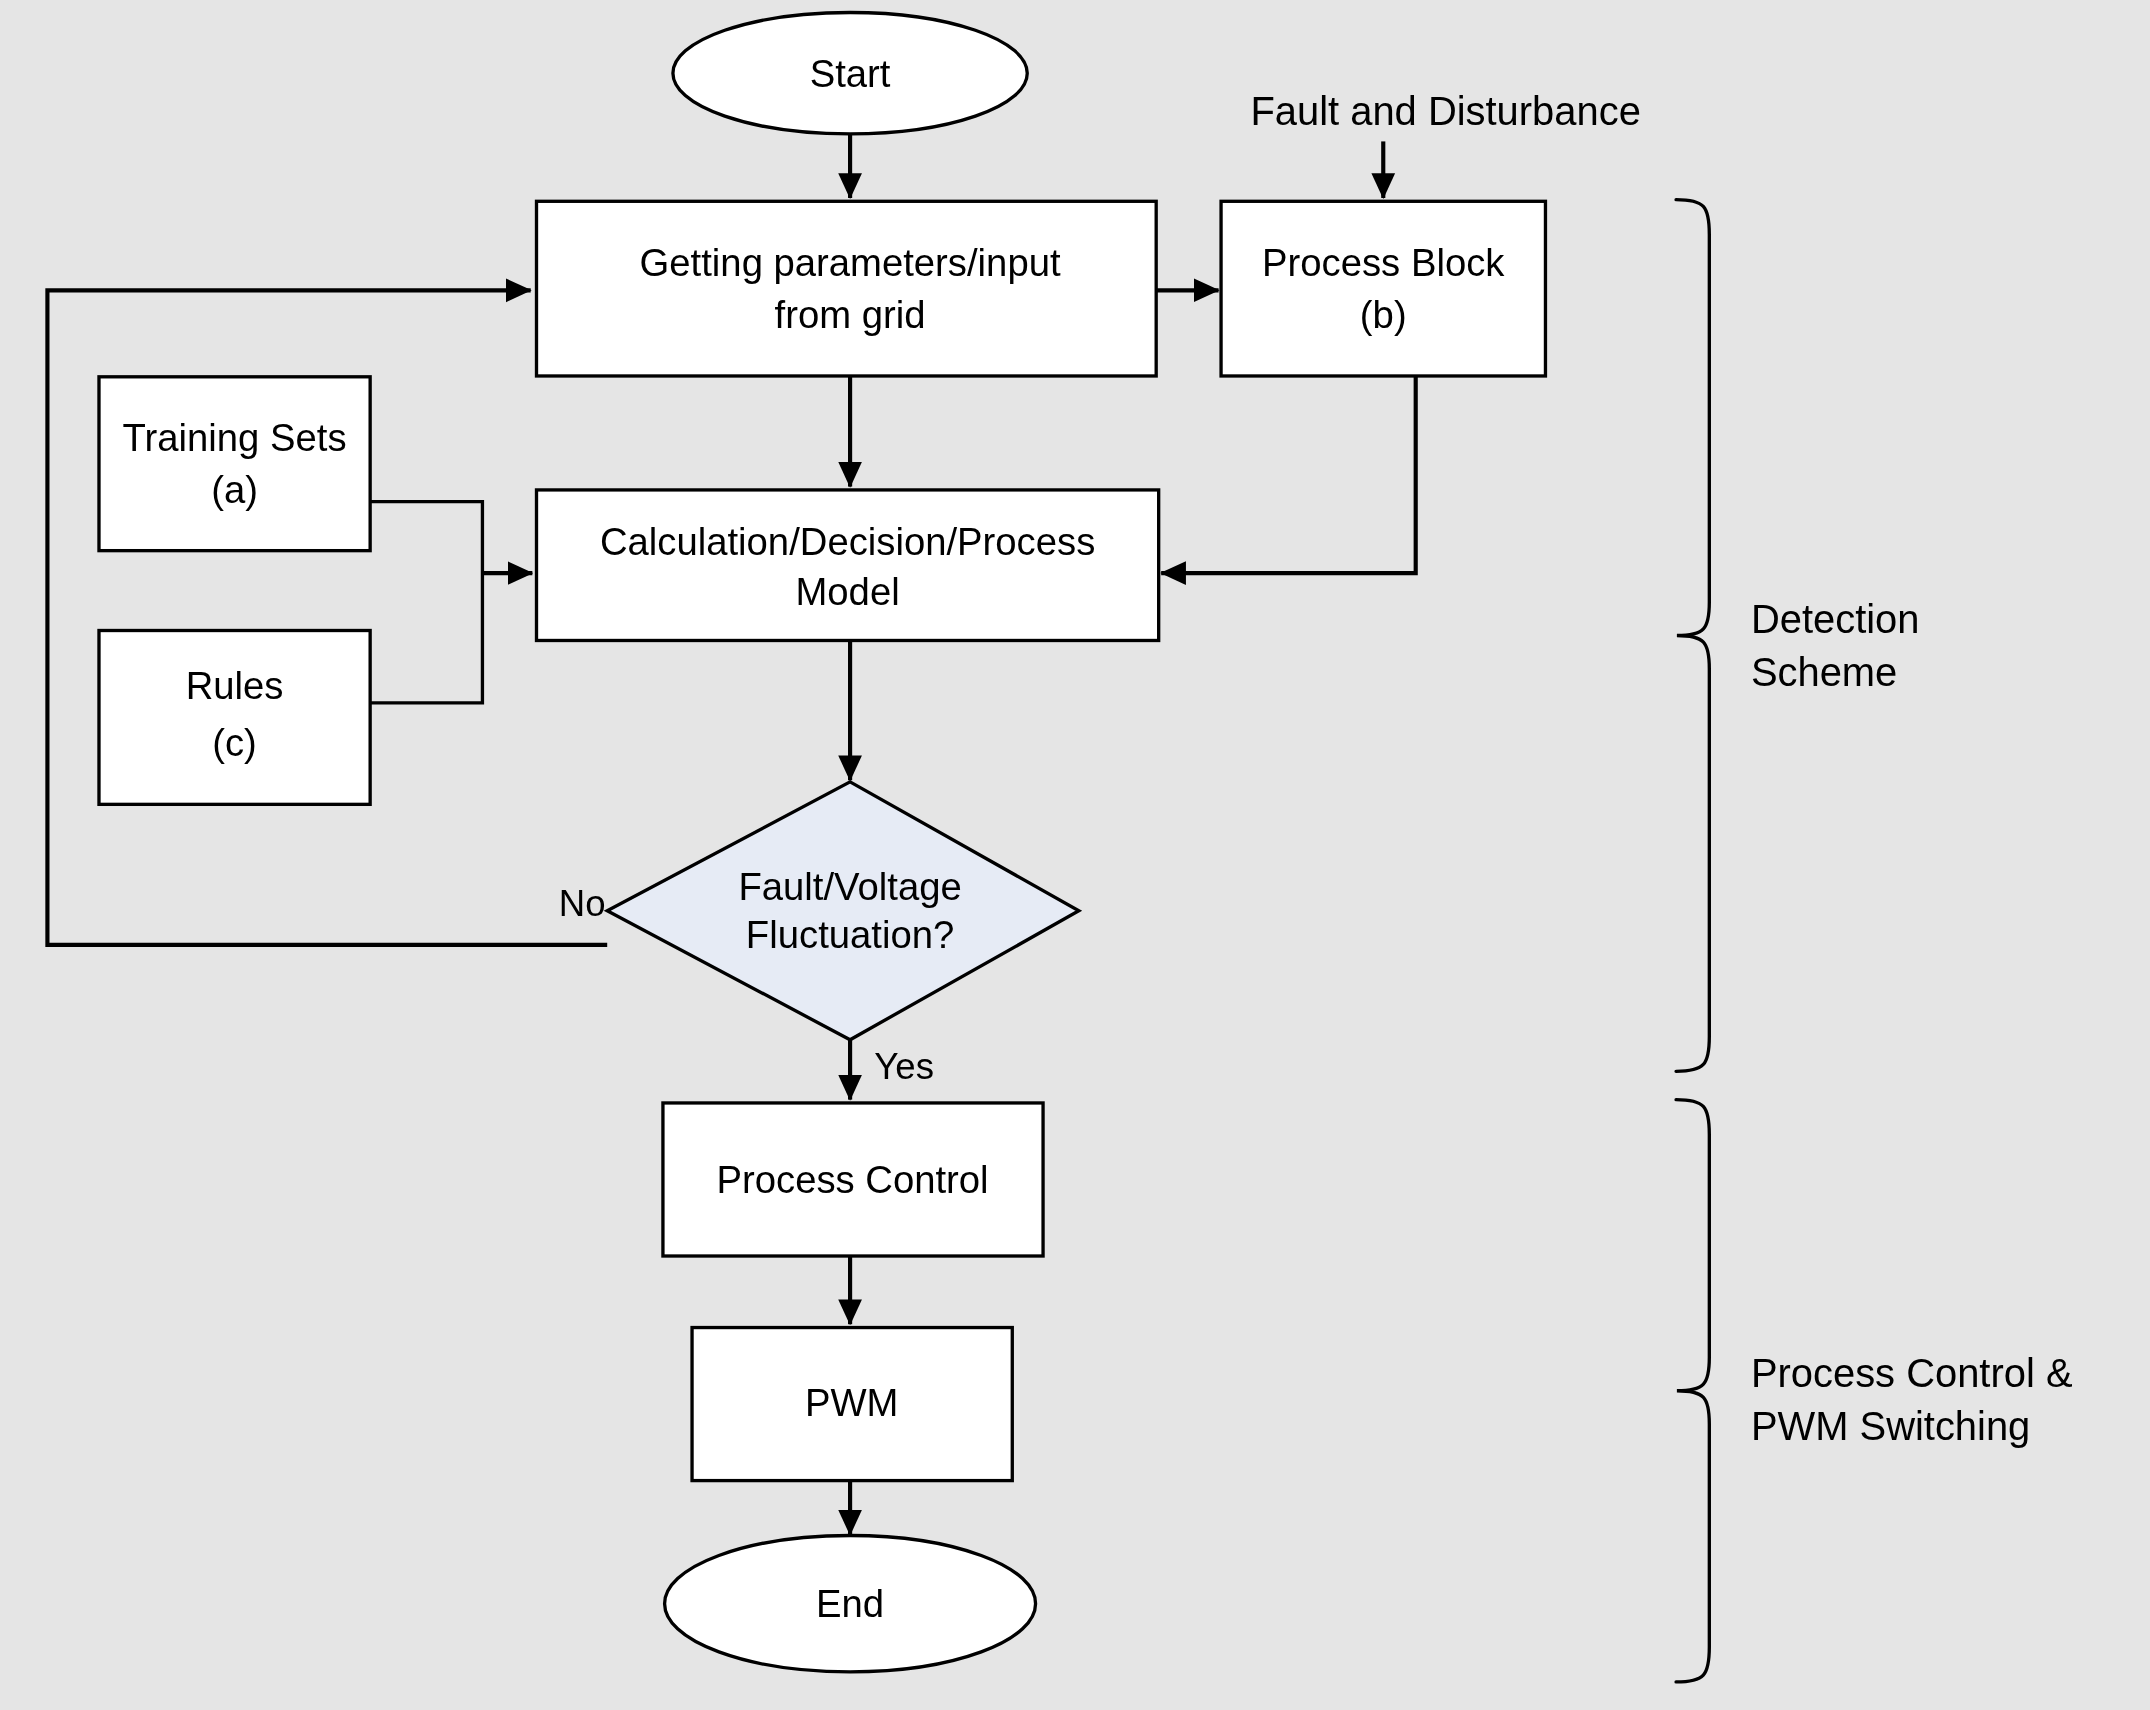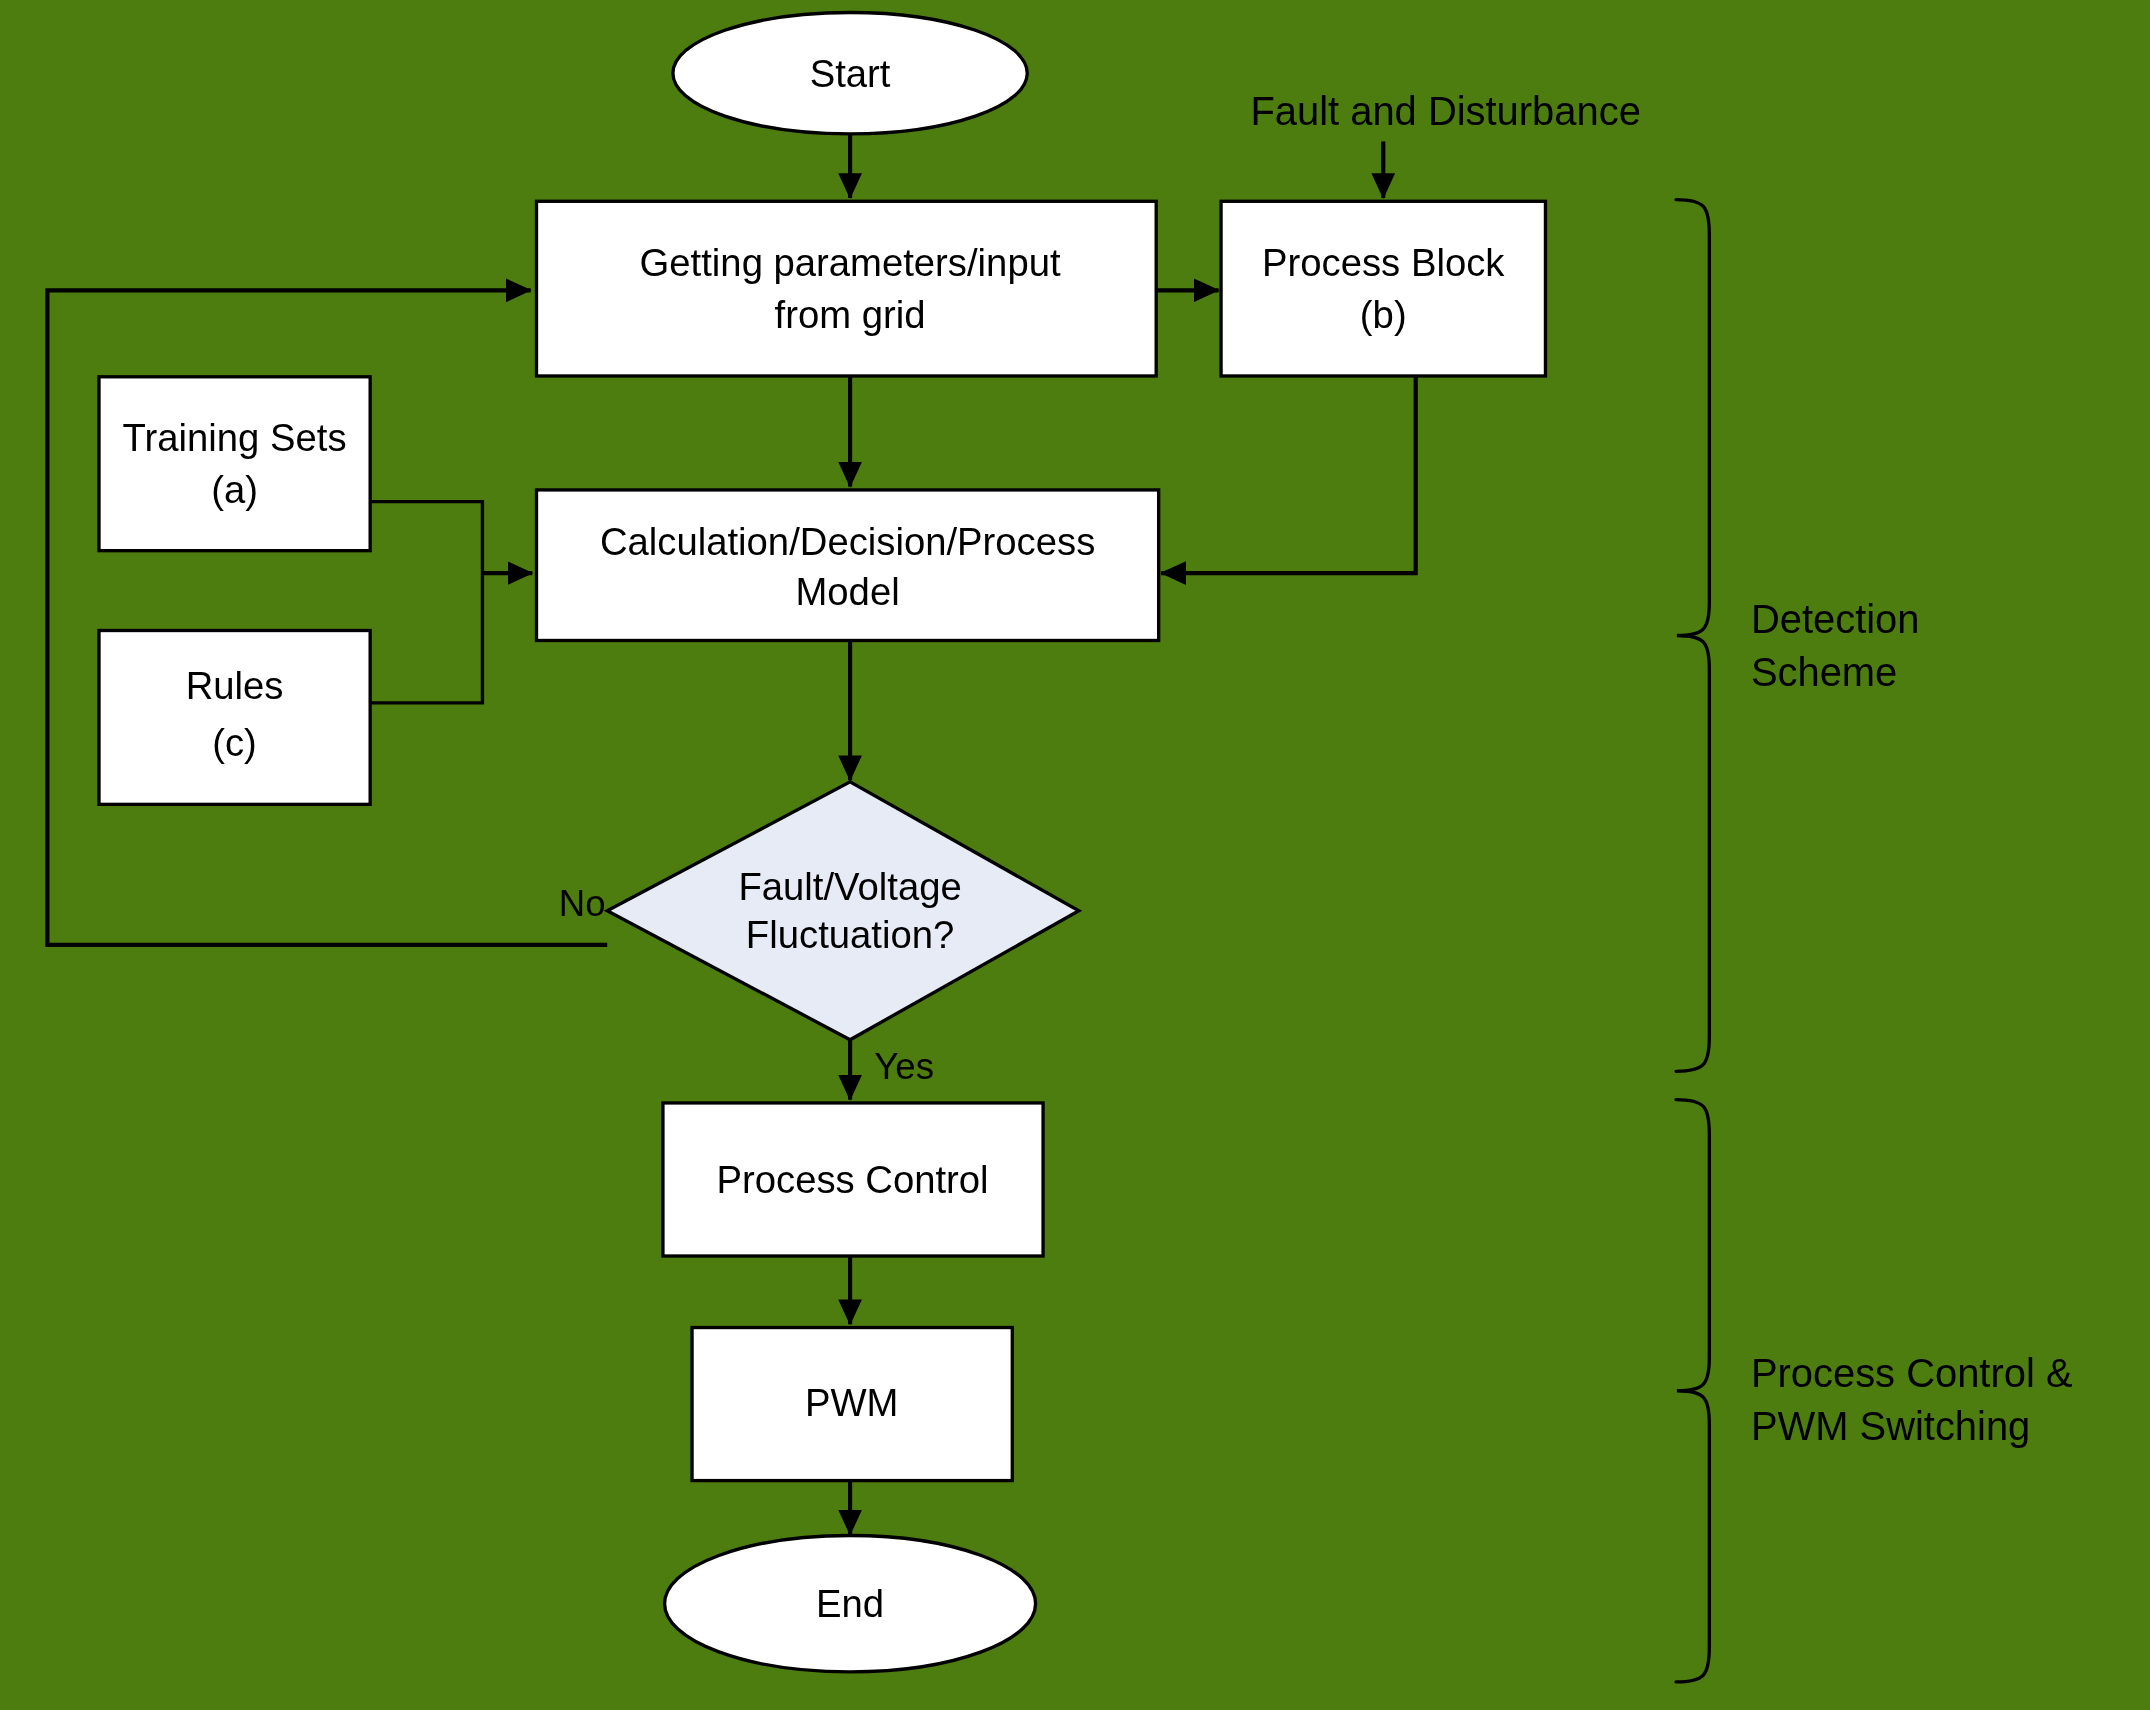--- a/index.html
+++ b/index.html
@@ -8,21 +8,21 @@
     padding: 0;
     background: #ffffff;
   }
   body {
     font-family: "Liberation Sans", sans-serif;
   }
   #stage {
     position: relative;
     width: 2151px;
     height: 1711px;
-    background: #4d7c0f;
+    background: #e5e5e5;
     overflow: hidden;
   }
   svg#flow {
     position: absolute;
     left: 0;
     top: 0;
     width: 2151px;
     height: 1711px;
     display: block;
   }

